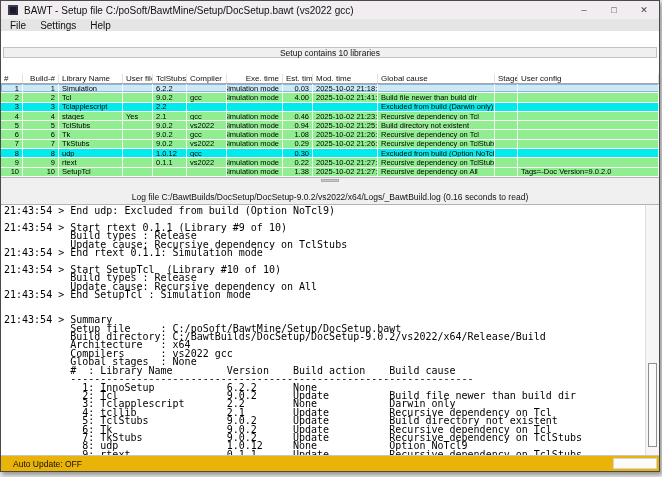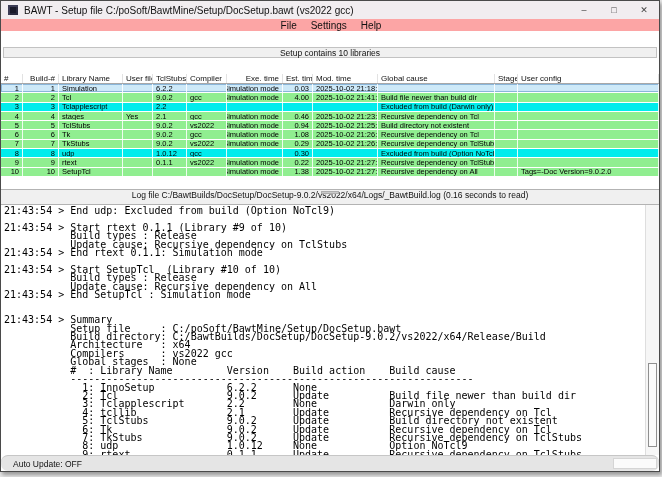--- a/index.html
+++ b/index.html
@@ -11,56 +11,56 @@
   }
   
   .titlebar { height:18px; background:#f1edf0; display:flex; align-items:center; flex:0 0 auto; }
   .app-icon { width:10px; height:10px; margin:0 6px 0 7px; background:#1a1a2a;
     box-shadow:inset 2px 2px 0 #3c3c55, inset -2px -2px 0 #2a2a3e; }
   .title-text { font-size:10px; color:#111; white-space:nowrap; flex:1 1 auto; }
   .win-controls { display:flex; align-items:center; height:100%; }
   .win-btn { width:30px; height:100%; display:flex; align-items:center; justify-content:center;
     font-size:9px; color:#444; }
   
-  .menubar { height:12px; background:#fca5a5; display:flex; align-items:center; padding-left:2px; flex:0 0 auto;justify-content:center; }
+  .menubar { height:12px; background:#e5e5e5; display:flex; align-items:center; padding-left:2px; flex:0 0 auto; }
   .menu-item { font-size:10px; color:#111; padding:0 7px; }
   
   .infobar { height:11px; margin:16px 2px; background:#f0f0f0; border:1px solid #c2c2c2;
     display:flex; align-items:center; justify-content:center; flex:0 0 auto; }
   .infobar span { font-size:8.5px; color:#111; }
   
   .table { flex:0 0 auto; }
   .tr { display:grid; grid-template-columns:22px 36px 64px 30px 34px 40px 56px 30px 65px 117px 23px 1fr;
     height:9.3px; align-items:center; }
   .tr.header { height:10px; background:#ffffff; border-bottom:1px solid #a8a8a8; }
   .tr.header .td { font-size:8px; color:#111; border-right:1px solid #e2e2e2; }
   .td { font-size:7.5px; color:#000; padding:0 3px; white-space:nowrap; overflow:hidden;
     height:100%; display:flex; align-items:center; border-right:1px solid rgba(255,255,255,0.85); }
   .td.r { justify-content:flex-end; }
   .row-green { background:#90ee90; border-bottom:1px solid #ffffff; }
   .row-cyan { background:#00ecec; border-bottom:1px solid #ffffff; }
   .row-selected { background:#cde9f8; box-shadow:inset 0 0 0 1px #8ab6da; border-bottom:1px solid #ffffff; }
   
-  .logbar { height:16px; background:#f0f0f0; border-top:1px solid #b3b3b3; border-bottom:1px solid #b3b3b3;
-    position:relative; display:flex; align-items:flex-start; justify-content:center; flex:0 0 auto;margin-top:12px; }
+  .logbar { height:28px; background:#f0f0f0; border-top:1px solid #b3b3b3; border-bottom:1px solid #b3b3b3;
+    position:relative; display:flex; align-items:flex-end; justify-content:center; flex:0 0 auto; }
   .sash { position:absolute; top:1px; left:50%; transform:translateX(-50%);
     width:18px; height:3px; background:#c9c9c9; border:1px solid #adadad; }
   .logbar span { font-size:8.5px; color:#111; padding-bottom:2px; }
   
   .logwrap { flex:1 1 auto; position:relative; background:#ffffff; overflow:hidden; }
   .logtext { position:absolute; left:0; top:0; right:14px; bottom:0;
     font-family:"DejaVu Sans Mono","Liberation Mono",monospace; font-size:10px; line-height:8.4px;
     color:#000; white-space:pre; padding:2px 0 0 3px; overflow:hidden; }
   .vscroll { position:absolute; top:0; right:0; width:14px; height:100%;
     background:#f6f6f6; border-left:1px solid #dedede; }
   .vthumb { position:absolute; right:2px; bottom:8px; width:9px; height:84px;
     background:#fafafa; border:1px solid #8f8f8f; }
   
-  .statusbar { height:16px; background:#e5e5e5; border-top:1px solid #c6c6c6;
-    display:flex; align-items:center; flex:0 0 auto; position:relative;border-radius:7px; }
+  .statusbar { height:16px; background:#eab308; border-top:1px solid #c6c6c6;
+    display:flex; align-items:center; flex:0 0 auto; position:relative; }
   .statusbar .status-text { font-size:8.5px; color:#111; padding-left:12px; }
   .status-panel { position:absolute; right:2px; top:2px; bottom:2px; width:44px;
     background:#fbfbfb; border:1px solid #d5d5d5; }
 </style>
 </head>
 <body>
 
 <div id="window">
 
   <div class="titlebar">

